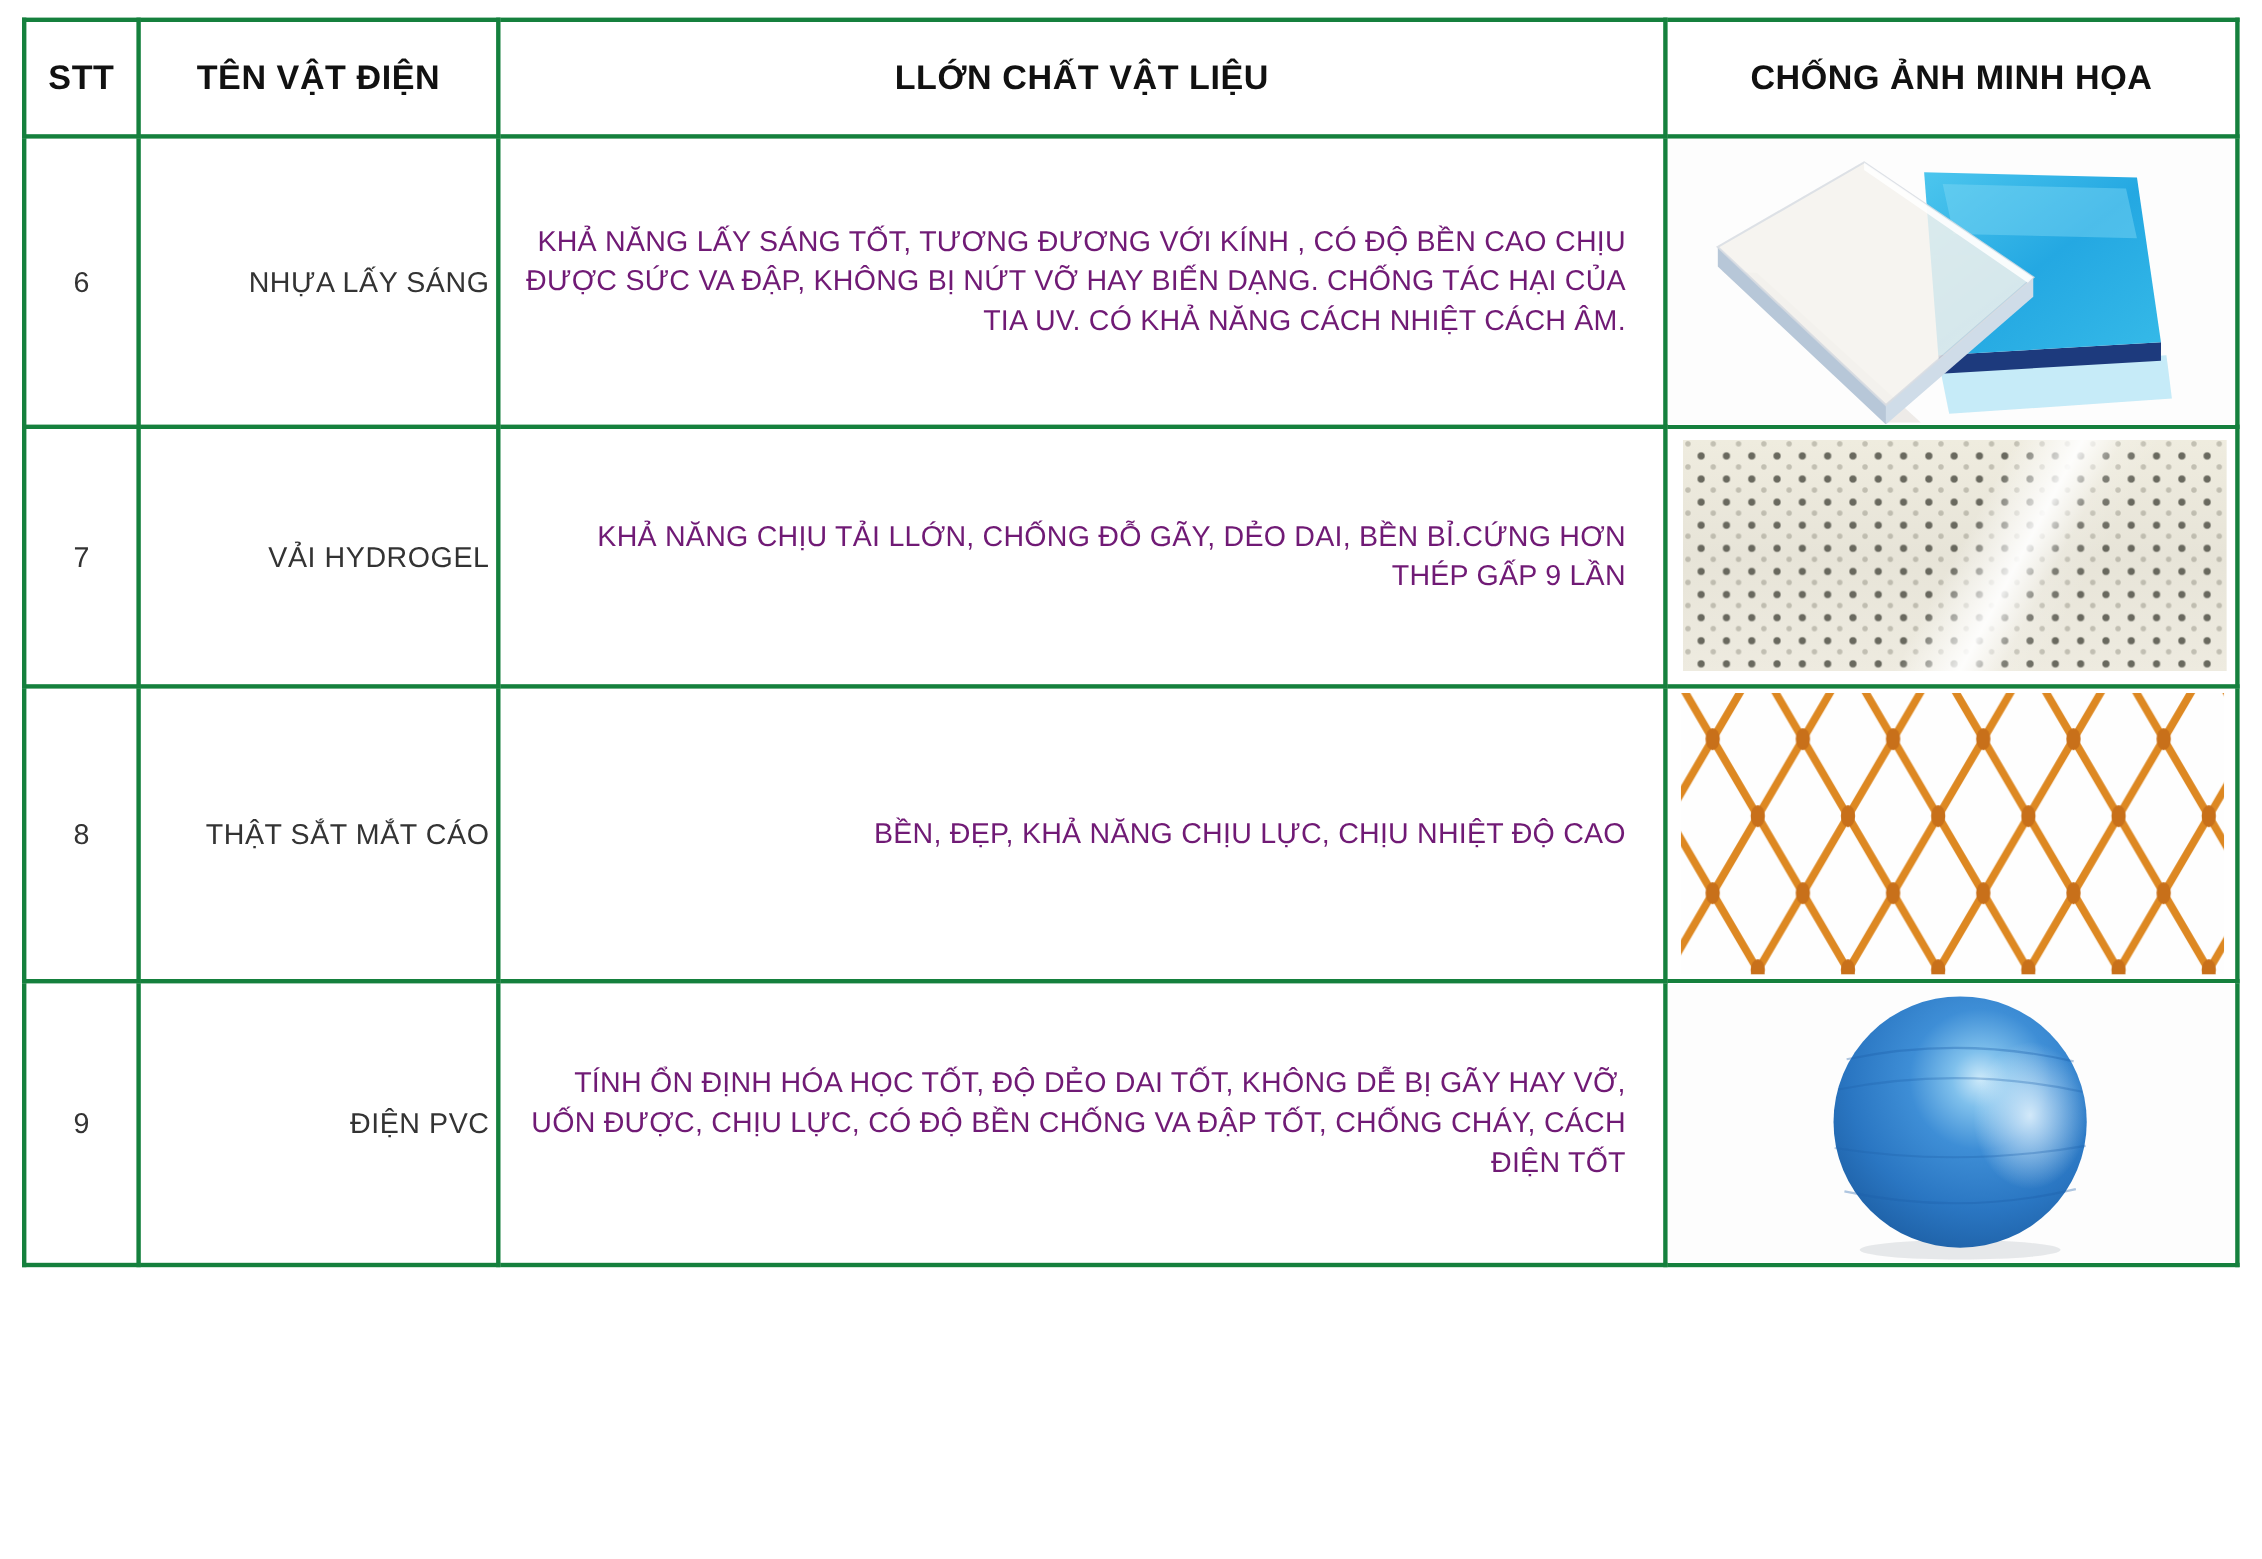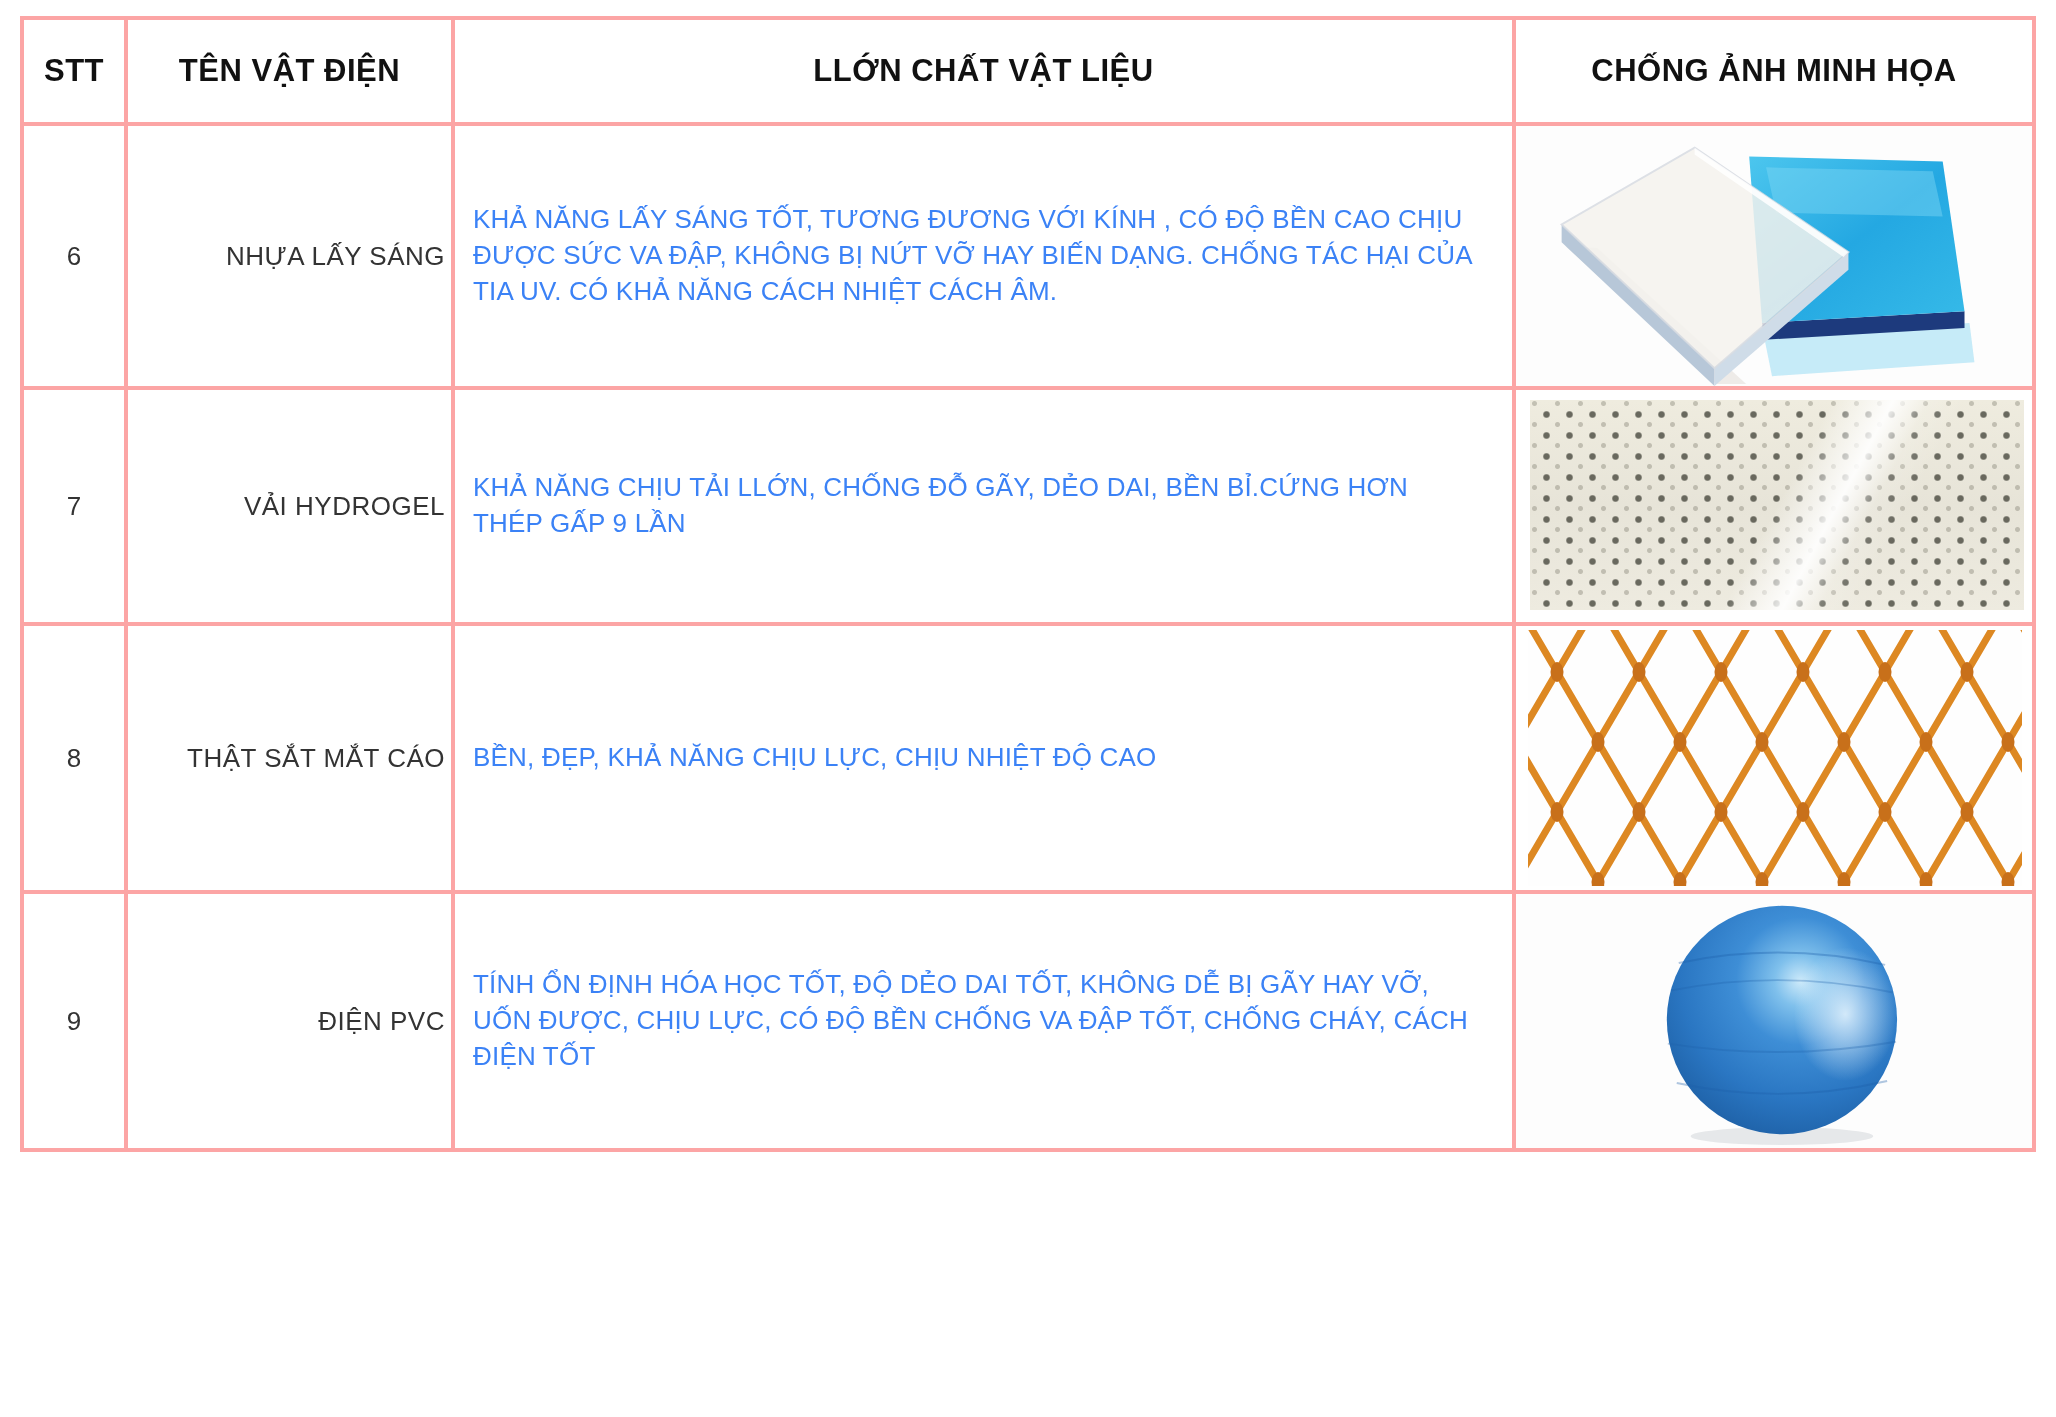--- a/index.html
+++ b/index.html
@@ -5,38 +5,38 @@
   html,body{margin:0;padding:0;background:#ffffff;}
   .page{
     width:2056px;height:1417px;position:relative;background:#ffffff;overflow:hidden;
     font-family:"Liberation Sans","DejaVu Sans",sans-serif;color:#222;
   }
   table.materials{
     border-collapse:collapse;table-layout:fixed;
     margin:16px 0 0 20px;
   }
   table.materials th,table.materials td{
-    border:4px solid #fca5a5;
+    border:4px solid #15803d;
     vertical-align:middle;
     background:#fff;
     overflow:hidden;
   }
   th.hdr{
     font-size:31px;font-weight:bold;text-align:center;color:#111;
     letter-spacing:0.5px;
   }
   td.stt{
     font-size:26px;text-align:center;color:#333;
   }
   td.name{
     font-size:26px;text-align:right;color:#333;letter-spacing:0.5px;
     padding:0 6px;
   }
   td.props{
-    font-size:26px;text-align:left;color:#3b82f6;
+    font-size:26px;text-align:right;color:#701a75;
     padding:0 34px 0 18px;line-height:1.38;white-space:pre-wrap;
     letter-spacing:0.2px;
   }
   td.imgcell{position:relative;padding:0;}
   .illus-abs{position:absolute;}
 
   
   .fabric{
     position:absolute;inset:10px 8px 12px 14px;
     background-color:#ebe8dc;

